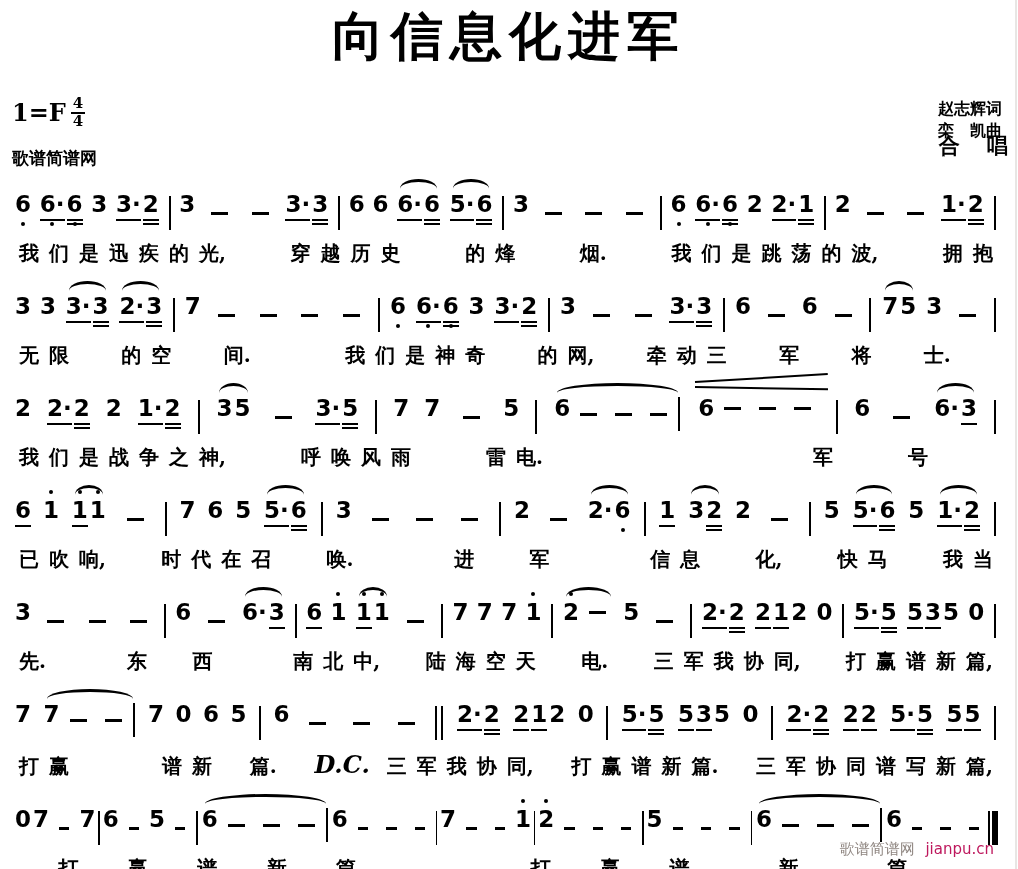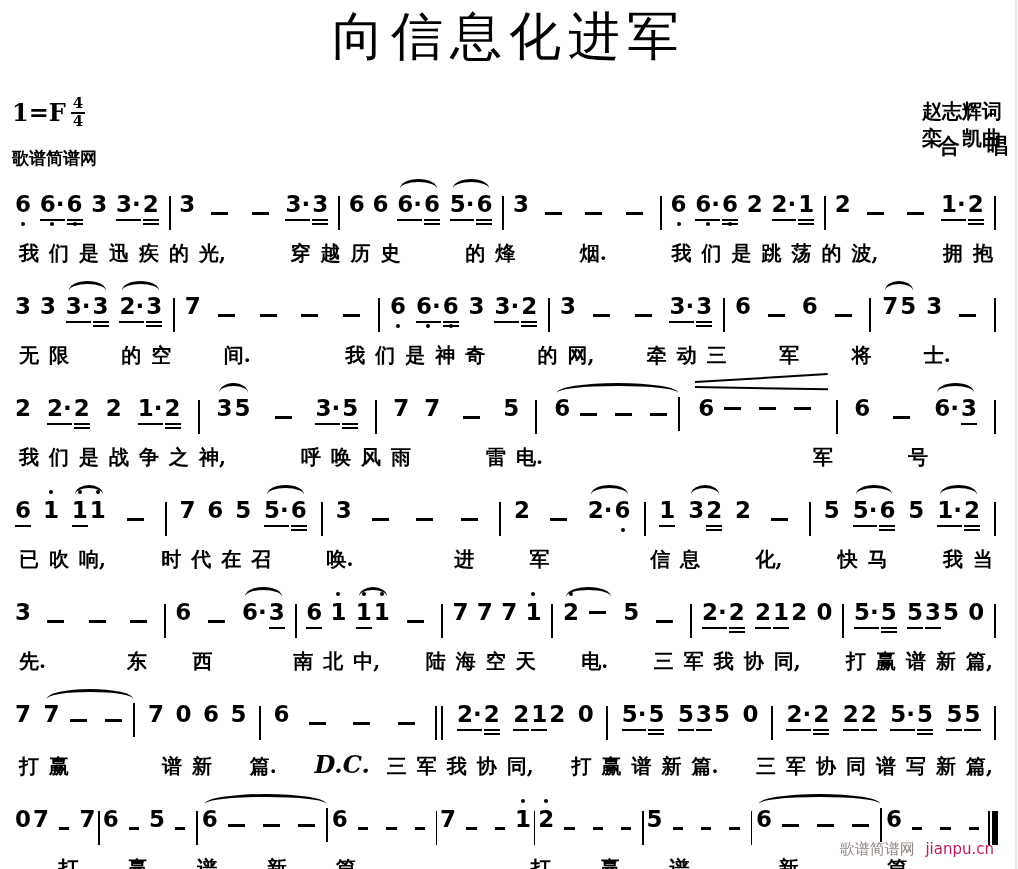--- a/index.html
+++ b/index.html
@@ -1,29 +1,29 @@
 <!DOCTYPE html>
 <html><head>
 <meta charset="utf-8">
 <style>
   html,body{margin:0;padding:0;background:#fff;}
   .sheet{width:1018px;height:869px;position:relative;background:#fff;color:#000;
          font-family:"DejaVu Sans",sans-serif;overflow:hidden;}
   .title{position:absolute;top:2px;left:0;right:0;text-align:center;margin:0;
-         font-family:"DejaVu Serif",serif;font-size:52px;font-weight:400;letter-spacing:7px;}
+         font-family:"DejaVu Serif",serif;font-size:52px;font-weight:700;letter-spacing:7px;}
   .keysig{position:absolute;left:12px;top:96px;font-size:24px;font-weight:700;
           font-family:"DejaVu Serif",serif;display:flex;align-items:center;}
   .ts{display:inline-flex;flex-direction:column;align-items:center;font-size:15px;
       line-height:1.05;margin-left:5px;}
   .tsn{border-bottom:2px solid #000;padding:0 2px;}
   .tsd{padding:0 2px;}
   .subtitle{position:absolute;top:132px;left:0;right:0;text-align:right;
             font-size:21px;font-weight:700;letter-spacing:10px;
             font-family:"DejaVu Serif",serif;padding-left:32px;}
-  .credits{position:absolute;right:16px;top:98px;font-size:20px;font-weight:700;
+  .credits{position:absolute;right:16px;top:98px;font-size:16px;font-weight:700;
            line-height:1.35;font-family:"DejaVu Serif",serif;}
   .tempo{position:absolute;left:12px;top:147px;font-size:17px;font-weight:700;
          font-family:"DejaVu Serif",serif;}
   #score{position:absolute;top:176px;left:14px;right:20px;}
   .system{margin-bottom:11px;}
   .notes-row{display:flex;justify-content:space-between;align-items:baseline;
              padding-top:17px;height:40px;}
   .tok{position:relative;display:inline-block;margin:0 1px;}
   .num{font-size:23px;font-weight:700;line-height:1;}
   .u1{padding-bottom:4px;background-image:linear-gradient(#000,#000);

